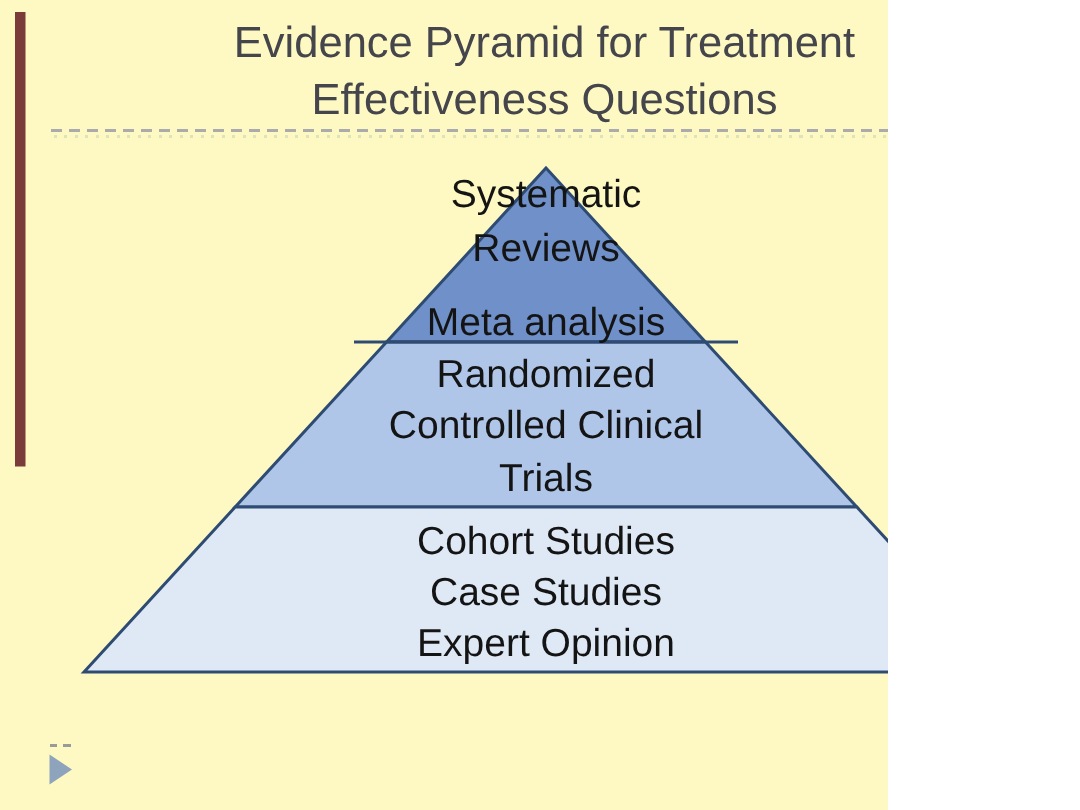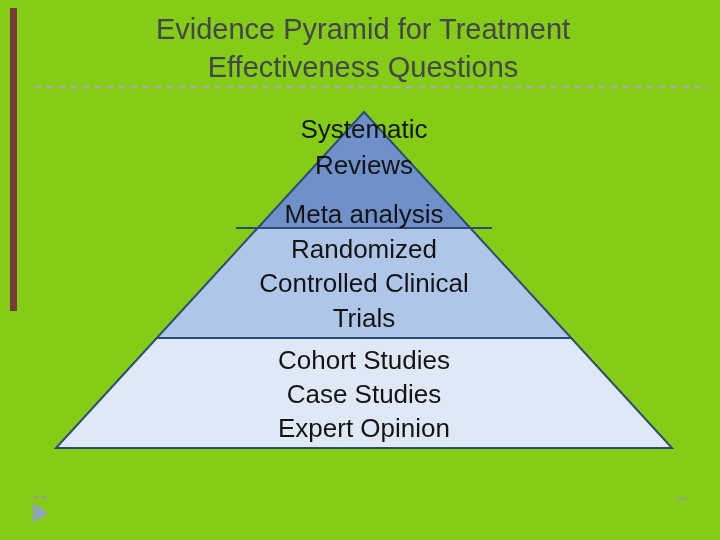--- a/index.html
+++ b/index.html
@@ -1,22 +1,22 @@
 <!DOCTYPE html>
 <html><head>
 <meta charset="utf-8">
 <style>
   html, body { margin: 0; padding: 0; }
   body { width: 720px; height: 540px; background: #ffffff; overflow: hidden; }
 
   .slide {
     position: relative;
-    width: 720px;
+    width: 592px;
     height: 540px;
-    background: #84cc16;
+    background: #fef9c3;
     font-family: "Liberation Sans", sans-serif;
     overflow: hidden;
   }
 
   
   .title-block {
     position: absolute;
     top: 10px;
     left: 0;
     width: 726px;

